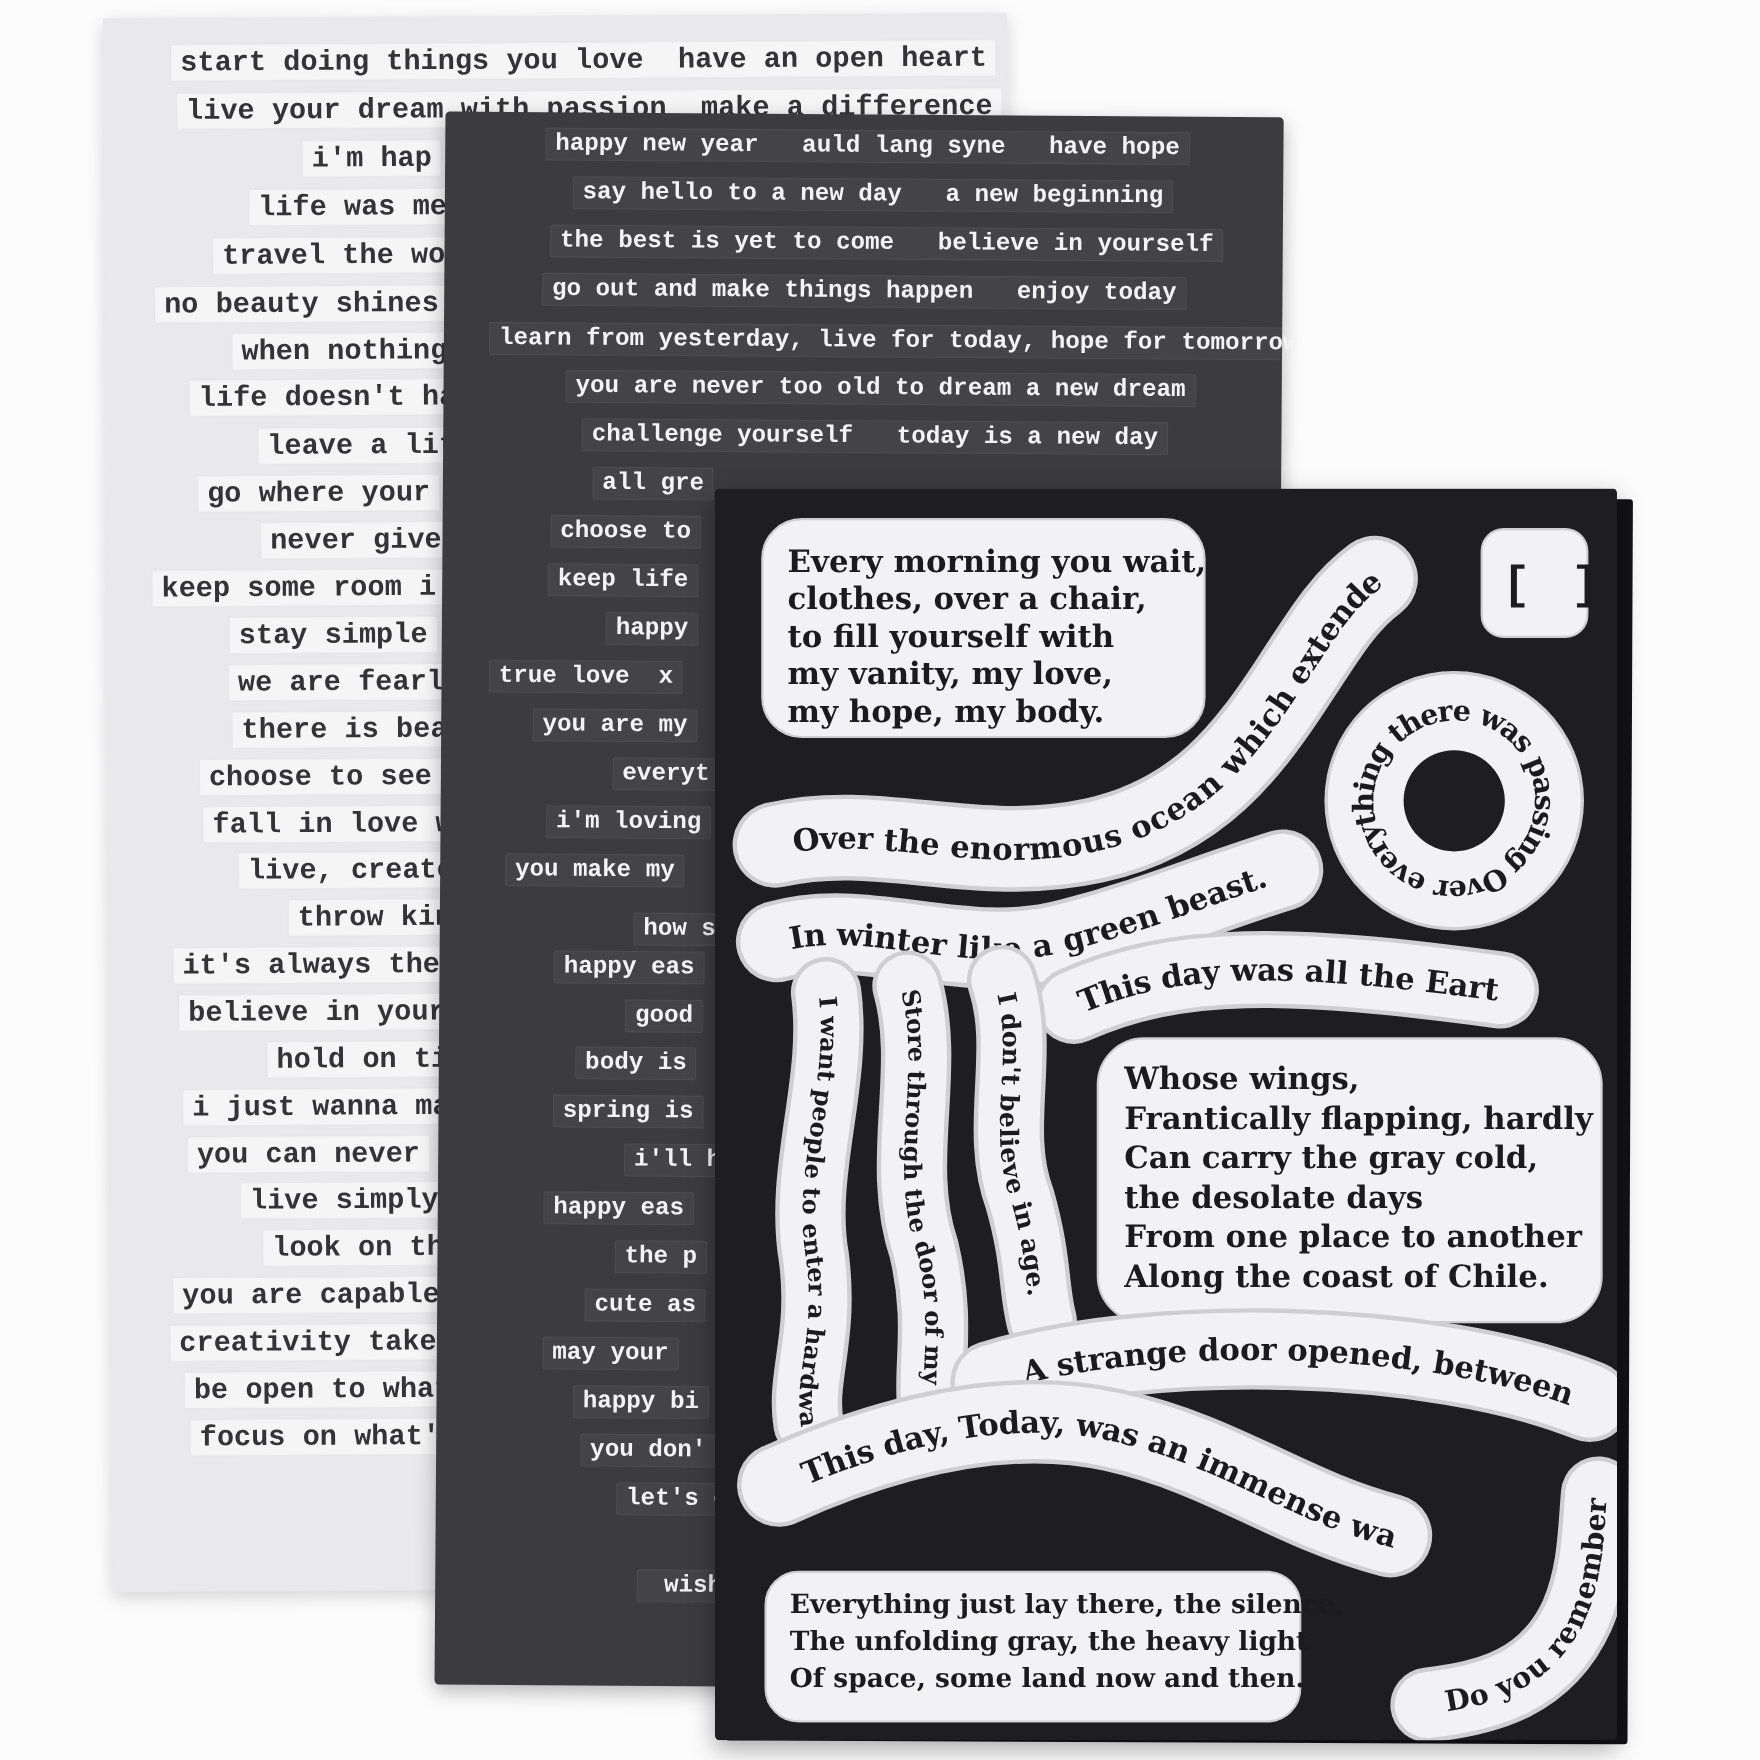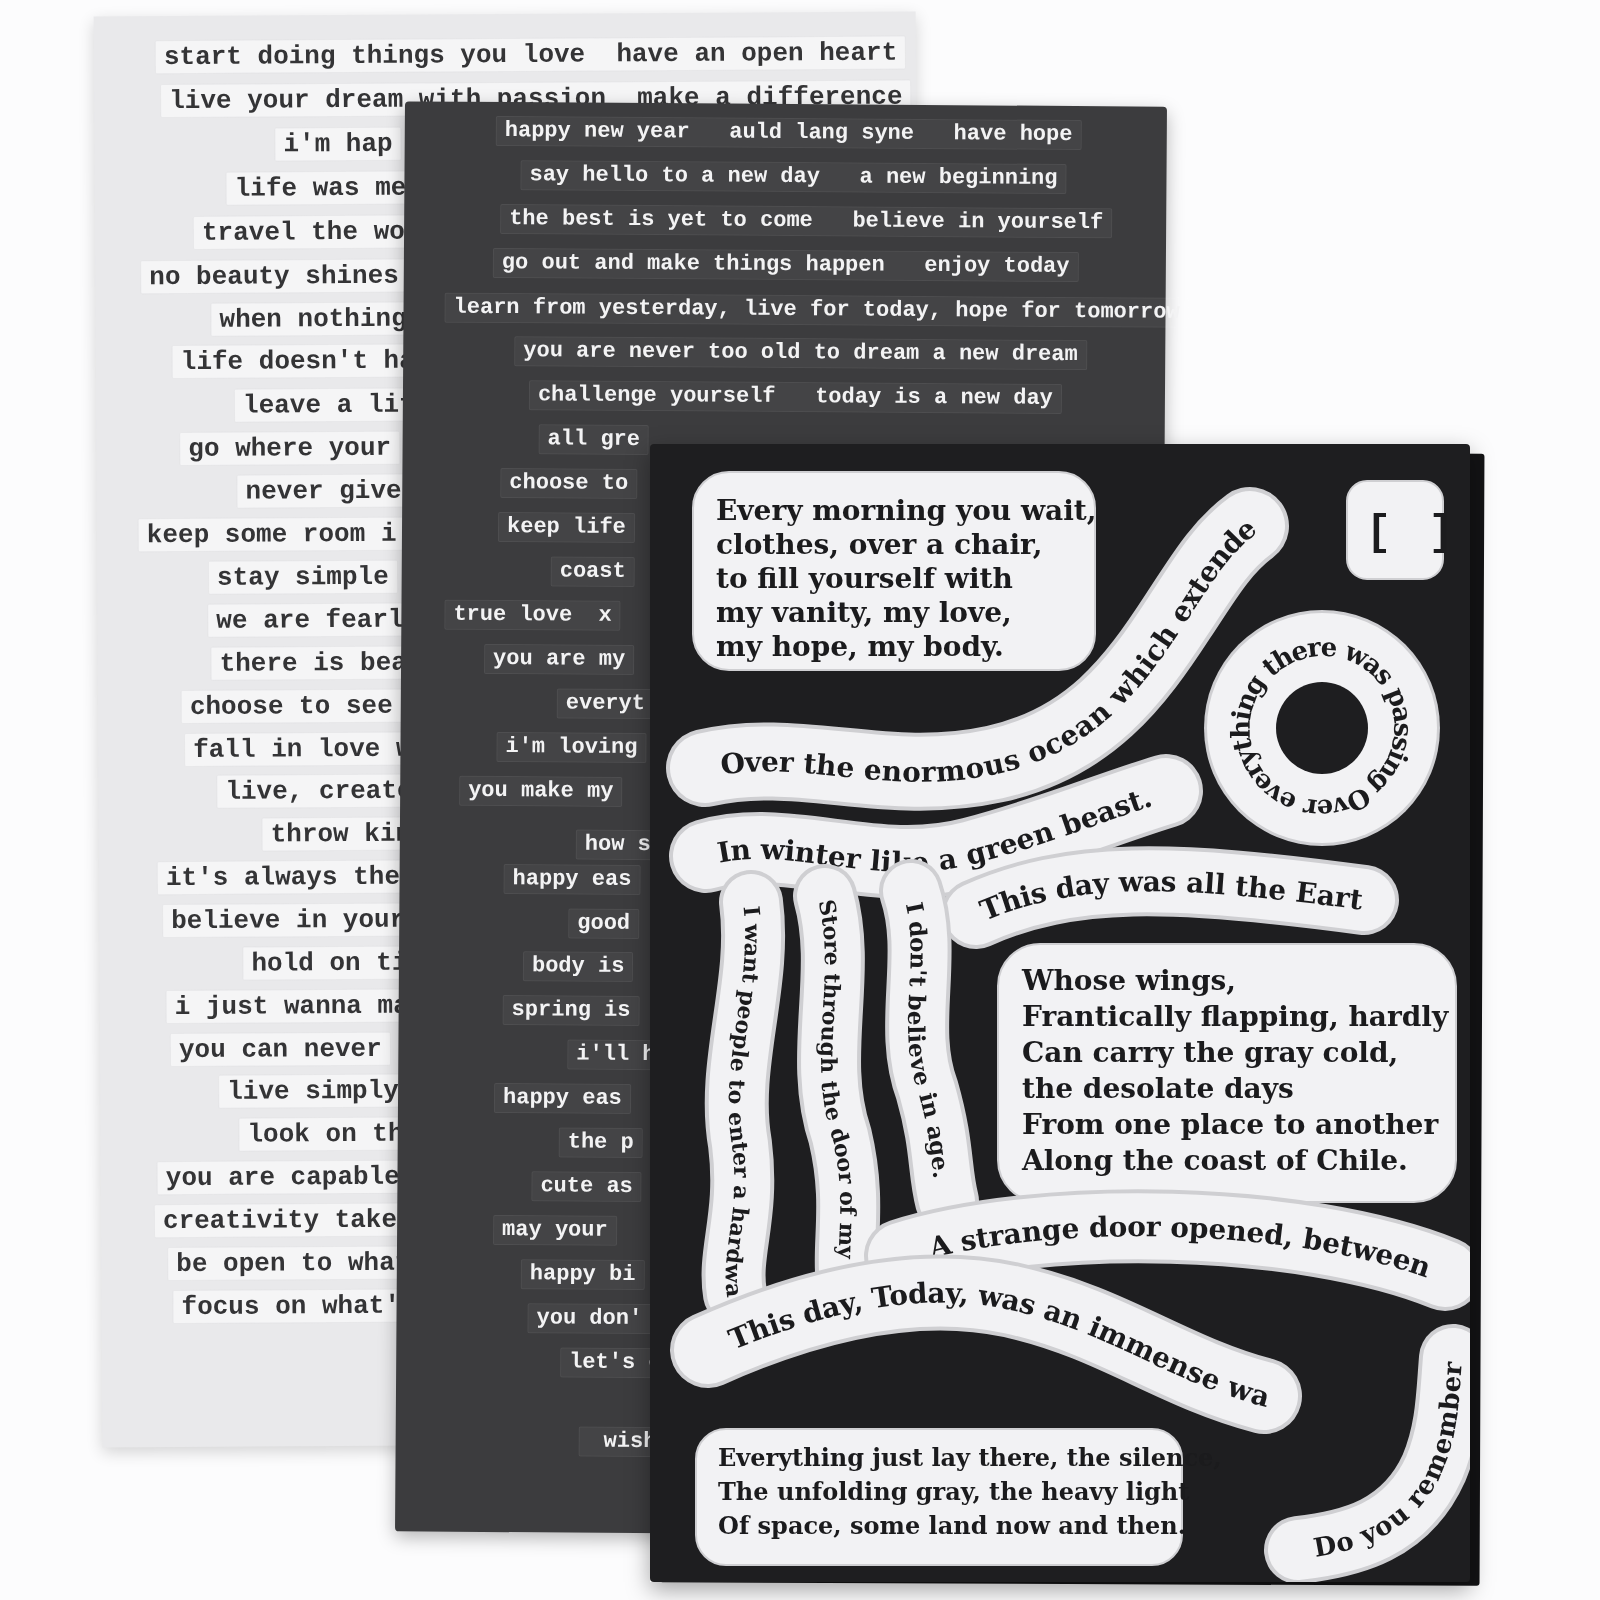--- a/index.html
+++ b/index.html
@@ -77,21 +77,21 @@
         <div class="g-strip" style="left: 91px; top: 29px;">happy new year   auld lang syne   have hope</div>
         <div class="g-strip" style="left: 116px; top: 73px;">say hello to a new day   a new beginning</div>
         <div class="g-strip" style="left: 96px; top: 117px;">the best is yet to come   believe in yourself</div>
         <div class="g-strip" style="left: 89px; top: 161px;">go out and make things happen   enjoy today</div>
         <div class="g-strip" style="left: 41px; top: 206px;">learn from yesterday, live for today, hope for tomorrow</div>
         <div class="g-strip" style="left: 111px; top: 249px;">you are never too old to dream a new dream</div>
         <div class="g-strip" style="left: 126px; top: 293px;">challenge yourself   today is a new day</div>
         <div class="g-strip" style="left: 136px; top: 337px;">all gre</div>
         <div class="g-strip" style="left: 98px; top: 381px;">choose to</div>
         <div class="g-strip" style="left: 96px; top: 425px; text-align: center;">keep life</div>
-        <div class="g-strip" style="left: 149px; top: 469px;">coast</div>
+        <div class="g-strip" style="left: 149px; top: 469px;">happy</div>
         <div class="g-strip" style="left: 43px; top: 513px;">true love  x</div>
         <div class="g-strip" style="left: 83px; top: 557px;">you are my</div>
         <div class="g-strip" style="left: 156px; top: 601px;">everyt</div>
         <div class="g-strip" style="left: 96px; top: 645px;">i'm loving</div>
         <div class="g-strip" style="left: 59px; top: 689px;">you make my</div>
         <div class="g-strip" style="left: 176px; top: 742px;">how s</div>
         <div class="g-strip" style="left: 104px; top: 777px;">happy eas</div>
         <div class="g-strip" style="left: 169px; top: 821px; text-align: center;">good</div>
         <div class="g-strip" style="left: 124px; top: 864px;">body is</div>
         <div class="g-strip" style="left: 104px; top: 908px;">spring is</div>

